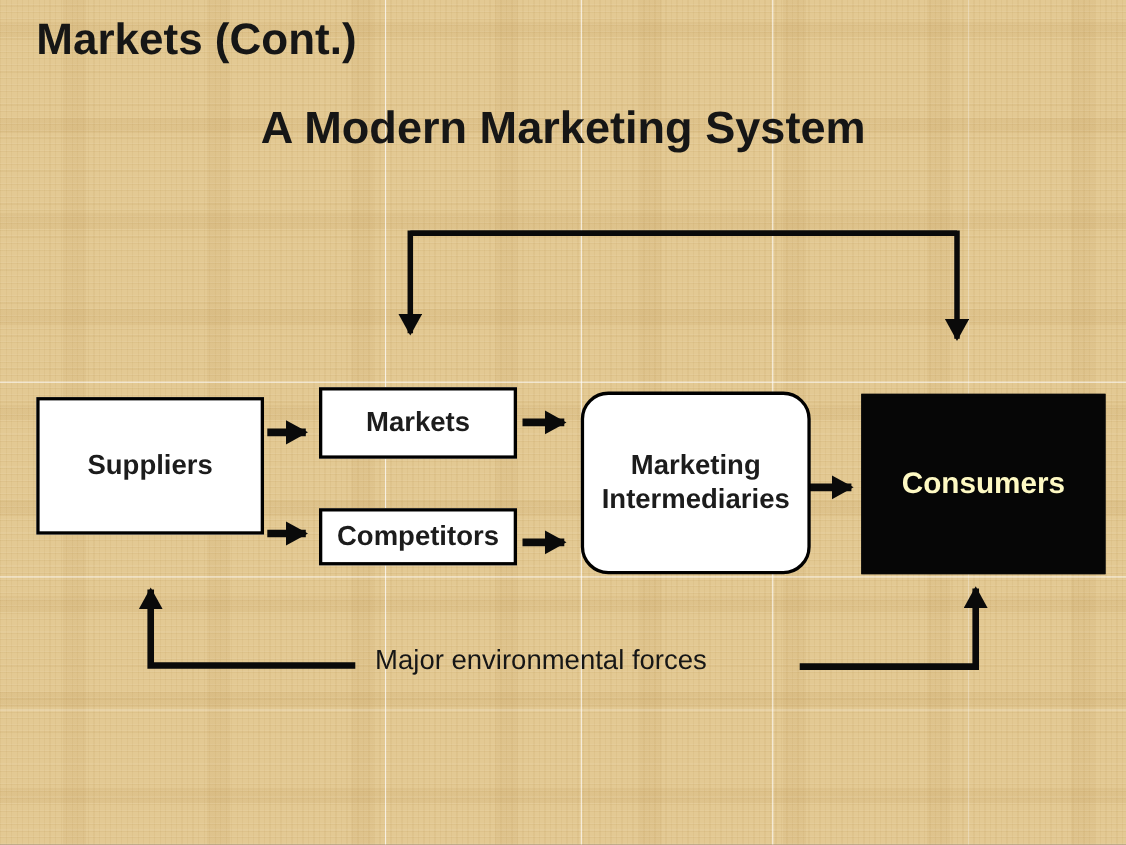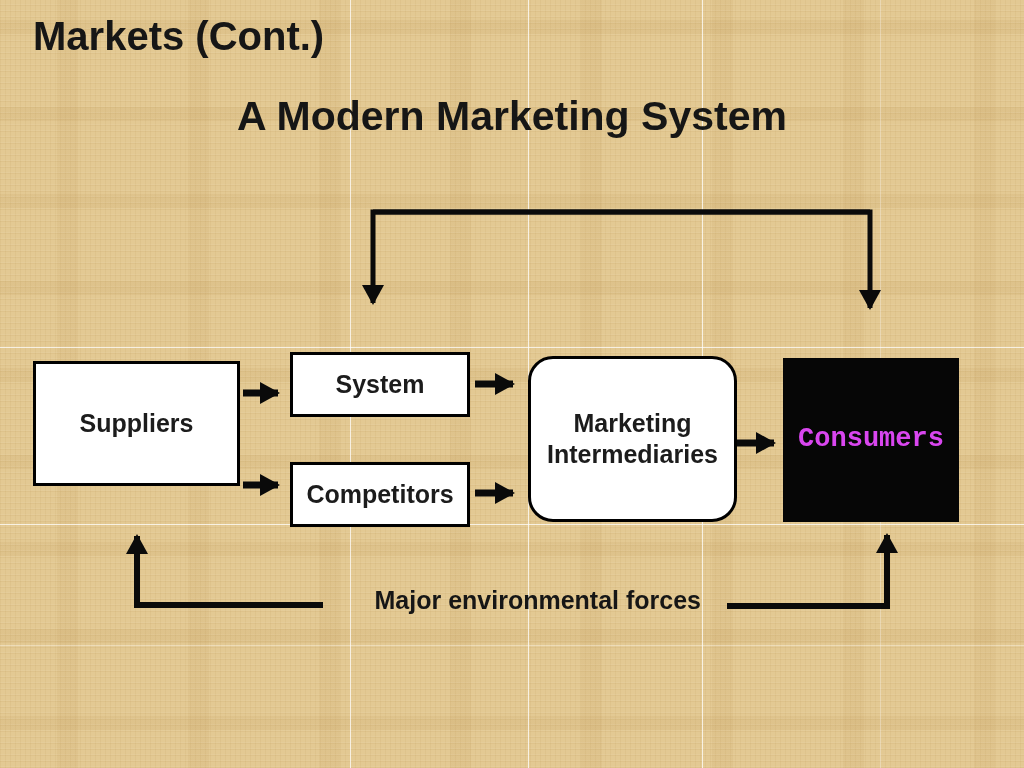--- a/index.html
+++ b/index.html
@@ -29,29 +29,29 @@
     font-size:41px;font-weight:bold;color:#161616;
   }
   .box{
     position:absolute;box-sizing:border-box;
     background:#ffffff;border:3px solid #000000;
     display:flex;align-items:center;justify-content:center;text-align:center;
     font-size:25px;font-weight:bold;color:#1c1c1c;line-height:1.25;
   }
   .box.suppliers{left:33px;top:361px;width:207px;height:125px;}
   .box.company{left:290px;top:352px;width:180px;height:65px;}
-  .box.competitors{left:290px;top:462px;width:180px;height:65px;}
+  .box.competitors{left:290px;top:462px;width:180px;height:52px;}
   .box.intermediaries{left:528px;top:356px;width:209px;height:166px;padding:0 14px;border-radius:25px;}
   .box.consumers{
-    left:783px;top:358px;width:176px;height:164px;
-    background:#060606;border-color:#060606;color:#d946ef;font-size:27px;font-family:Liberation Mono, monospace;
+    left:783px;top:358px;width:222px;height:164px;
+    background:#060606;border-color:#060606;color:#fef9c3;font-size:27px;
   }
   .caption{
-    position:absolute;left:341px;top:586px;width:360px;text-align:right;
-    font-size:25px;font-weight:bold;color:#161616;
+    position:absolute;left:341px;top:586px;width:360px;text-align:left;
+    font-size:25px;font-weight:normal;color:#161616;
   }
   svg.connectors{position:absolute;left:0;top:0;pointer-events:none;}
 </style>
 </head>
 <body>
 
 <div class="slide">
 
   <div class="gridline v" style="left:350px"></div>
   <div class="gridline v" style="left:528px"></div>
@@ -84,21 +84,21 @@
 
     <path d="M 323,605 L 137,605 L 137,536" fill="none" stroke="#0a0a0a" stroke-width="6" marker-end="url(#ah)"></path>
     <path d="M 727,606 L 887,606 L 887,535" fill="none" stroke="#0a0a0a" stroke-width="6" marker-end="url(#ah)"></path>
   </svg>
 
   <div class="box suppliers">
     <span>Suppliers</span>
   </div>
 
   <div class="box company">
-    <span>System</span>
+    <span>Markets</span>
   </div>
 
   <div class="box competitors">
     <span>Competitors</span>
   </div>
 
   <div class="box intermediaries">
     <span>Marketing Intermediaries</span>
   </div>
 

